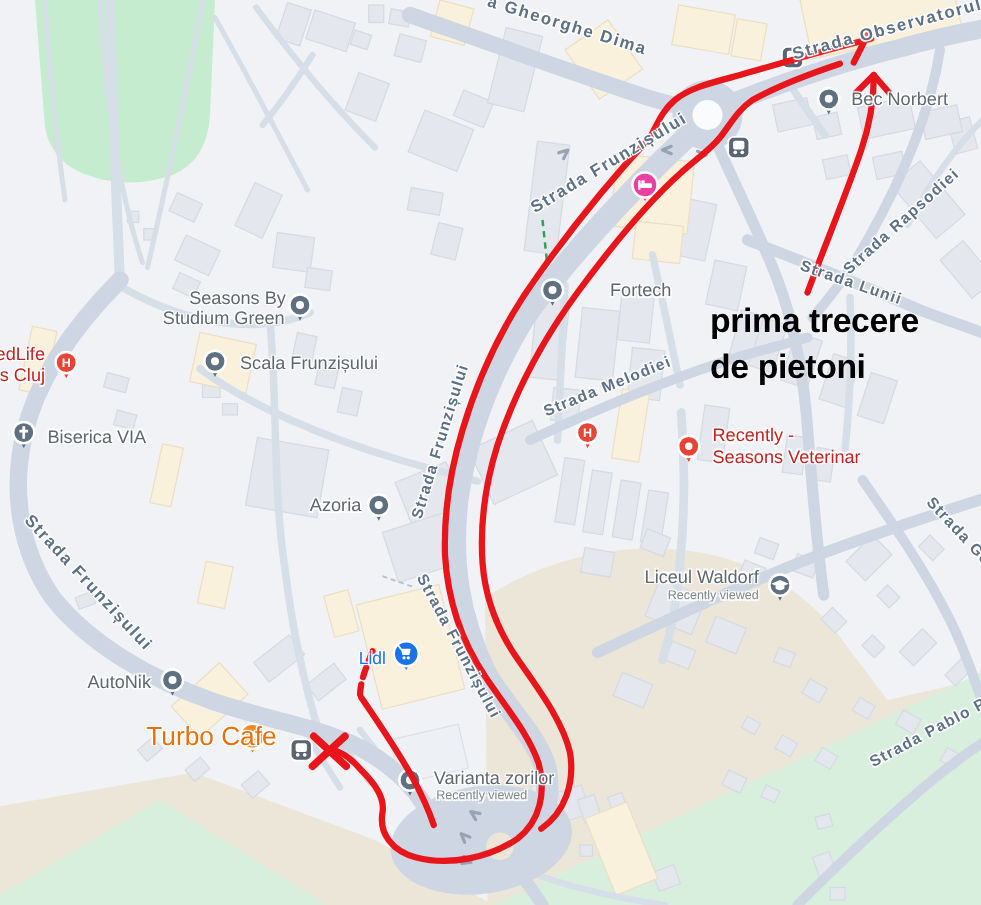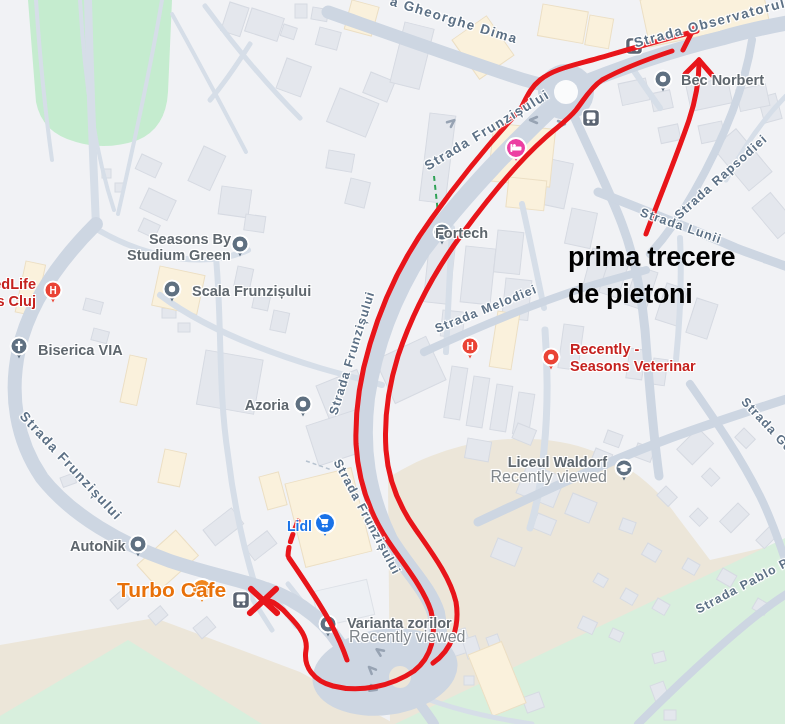--- a/index.html
+++ b/index.html
@@ -12,25 +12,25 @@
     --road-arrow:#97a3b3; --path-green:#2fa257;
   }
   html,body{margin:0;padding:0}
   #map{position:relative;width:785px;height:724px;overflow:hidden;background:var(--background);
        font-family:"Liberation Sans",sans-serif;}
   #basemap{position:absolute;left:0;top:0}
   .lbl{position:absolute;white-space:nowrap;pointer-events:auto;}
   .street{font-size:12.5px;font-weight:600;color:var(--street-label);letter-spacing:1.1px;
     text-shadow:-1px -1px 0 #fff,1px -1px 0 #fff,-1px 1px 0 #fff,1px 1px 0 #fff,0 0 4px #fff;}
   .street.big{font-size:13.5px;letter-spacing:1.4px;}
-  .poi{font-size:14.5px;font-weight:700;color:var(--poi-label);
+  .poi{font-size:14.5px;font-weight:400;color:var(--poi-label);
     text-shadow:-1px -1px 0 #fff,1px -1px 0 #fff,-1px 1px 0 #fff,1px 1px 0 #fff,0 0 3px #fff;}
   .poi.red{color:var(--red-poi)} .poi.orange{color:var(--orange-poi);font-size:21px}
   .poi.blue{color:var(--blue-poi);font-size:14px}
-  .poi.sub{font-size:16px;font-weight:400;color:var(--poi-sub)}
+  .poi.sub{font-size:10px;font-weight:400;color:var(--poi-sub)}
   .annot{font-size:27px;font-weight:800;color:var(--annotation-text);letter-spacing:-0.3px;
     text-shadow:0 0 2px rgba(255,255,255,.6);}
   .bld{fill:var(--building);stroke:var(--building-border);stroke-width:1}
   .bldc{fill:var(--building-cream);stroke:var(--building-cream-border);stroke-width:1}
   .bldw{fill:#edf0f4;stroke:#dde1e7;stroke-width:1}
   .road{stroke:var(--road);fill:none;stroke-linecap:round}
   .roadm{stroke:var(--road-minor);fill:none;stroke-linecap:round}
   .route{stroke:var(--annotation-red);stroke-width:5;fill:none;stroke-linecap:round;stroke-linejoin:round}
   .arrowchev{stroke:var(--road-arrow);stroke-width:2.5;fill:none;stroke-linecap:round;stroke-linejoin:round}
 </style>
@@ -606,21 +606,21 @@
   <div class="lbl poi red" style="left:36px;top:284px;transform:translate(-100%,-50%)">edLife</div>
   <div class="lbl poi red" style="left:36px;top:301px;transform:translate(-100%,-50%)">s Cluj</div>
   <div class="lbl poi" style="left:190px;top:239px;transform:translate(-50%,-50%)">Seasons By</div>
   <div class="lbl poi" style="left:179px;top:255px;transform:translate(-50%,-50%)">Studium Green</div>
   <div class="lbl poi" style="left:192px;top:291px;transform:translate(0,-50%)">Scala Frunzișului</div>
   <div class="lbl poi" style="left:38px;top:350px;transform:translate(0,-50%)">Biserica VIA</div>
   <div class="lbl poi" style="left:289px;top:405px;transform:translate(-100%,-50%)">Azoria</div>
   <div class="lbl poi" style="left:70px;top:546px;transform:translate(0,-50%)">AutoNik</div>
   <div class="lbl poi orange" style="left:117px;top:590px;transform:translate(0,-50%)">Turbo Cafe</div>
   <div class="lbl poi blue" style="left:287px;top:526px;transform:translate(0,-50%)">Lidl</div>
-  <div class="lbl poi" style="left:435px;top:233px;transform:translate(0,-50%)">Fortech</div>
+  <div class="lbl poi" style="left:488px;top:233px;transform:translate(0,-50%)">Fortech</div>
   <div class="lbl poi" style="left:681px;top:80px;transform:translate(0,-50%)">Bec Norbert</div>
   <div class="lbl poi red" style="left:570px;top:349px;transform:translate(0,-50%)">Recently -</div>
   <div class="lbl poi red" style="left:570px;top:366px;transform:translate(0,-50%)">Seasons Veterinar</div>
   <div class="lbl poi" style="left:607px;top:462px;transform:translate(-100%,-50%)">Liceul Waldorf</div>
   <div class="lbl poi sub" style="left:607px;top:477px;transform:translate(-100%,-50%)">Recently viewed</div>
   <div class="lbl poi" style="left:347px;top:623px;transform:translate(0,-50%)">Varianta zorilor</div>
   <div class="lbl poi sub" style="left:349px;top:637px;transform:translate(0,-50%)">Recently viewed</div>
 
   <div class="lbl annot" style="left:568px;top:294px;transform:translate(0,-50%)">de pietoni</div>
   <div class="lbl annot" style="left:568px;top:257px;transform:translate(0,-50%)">prima trecere</div>

